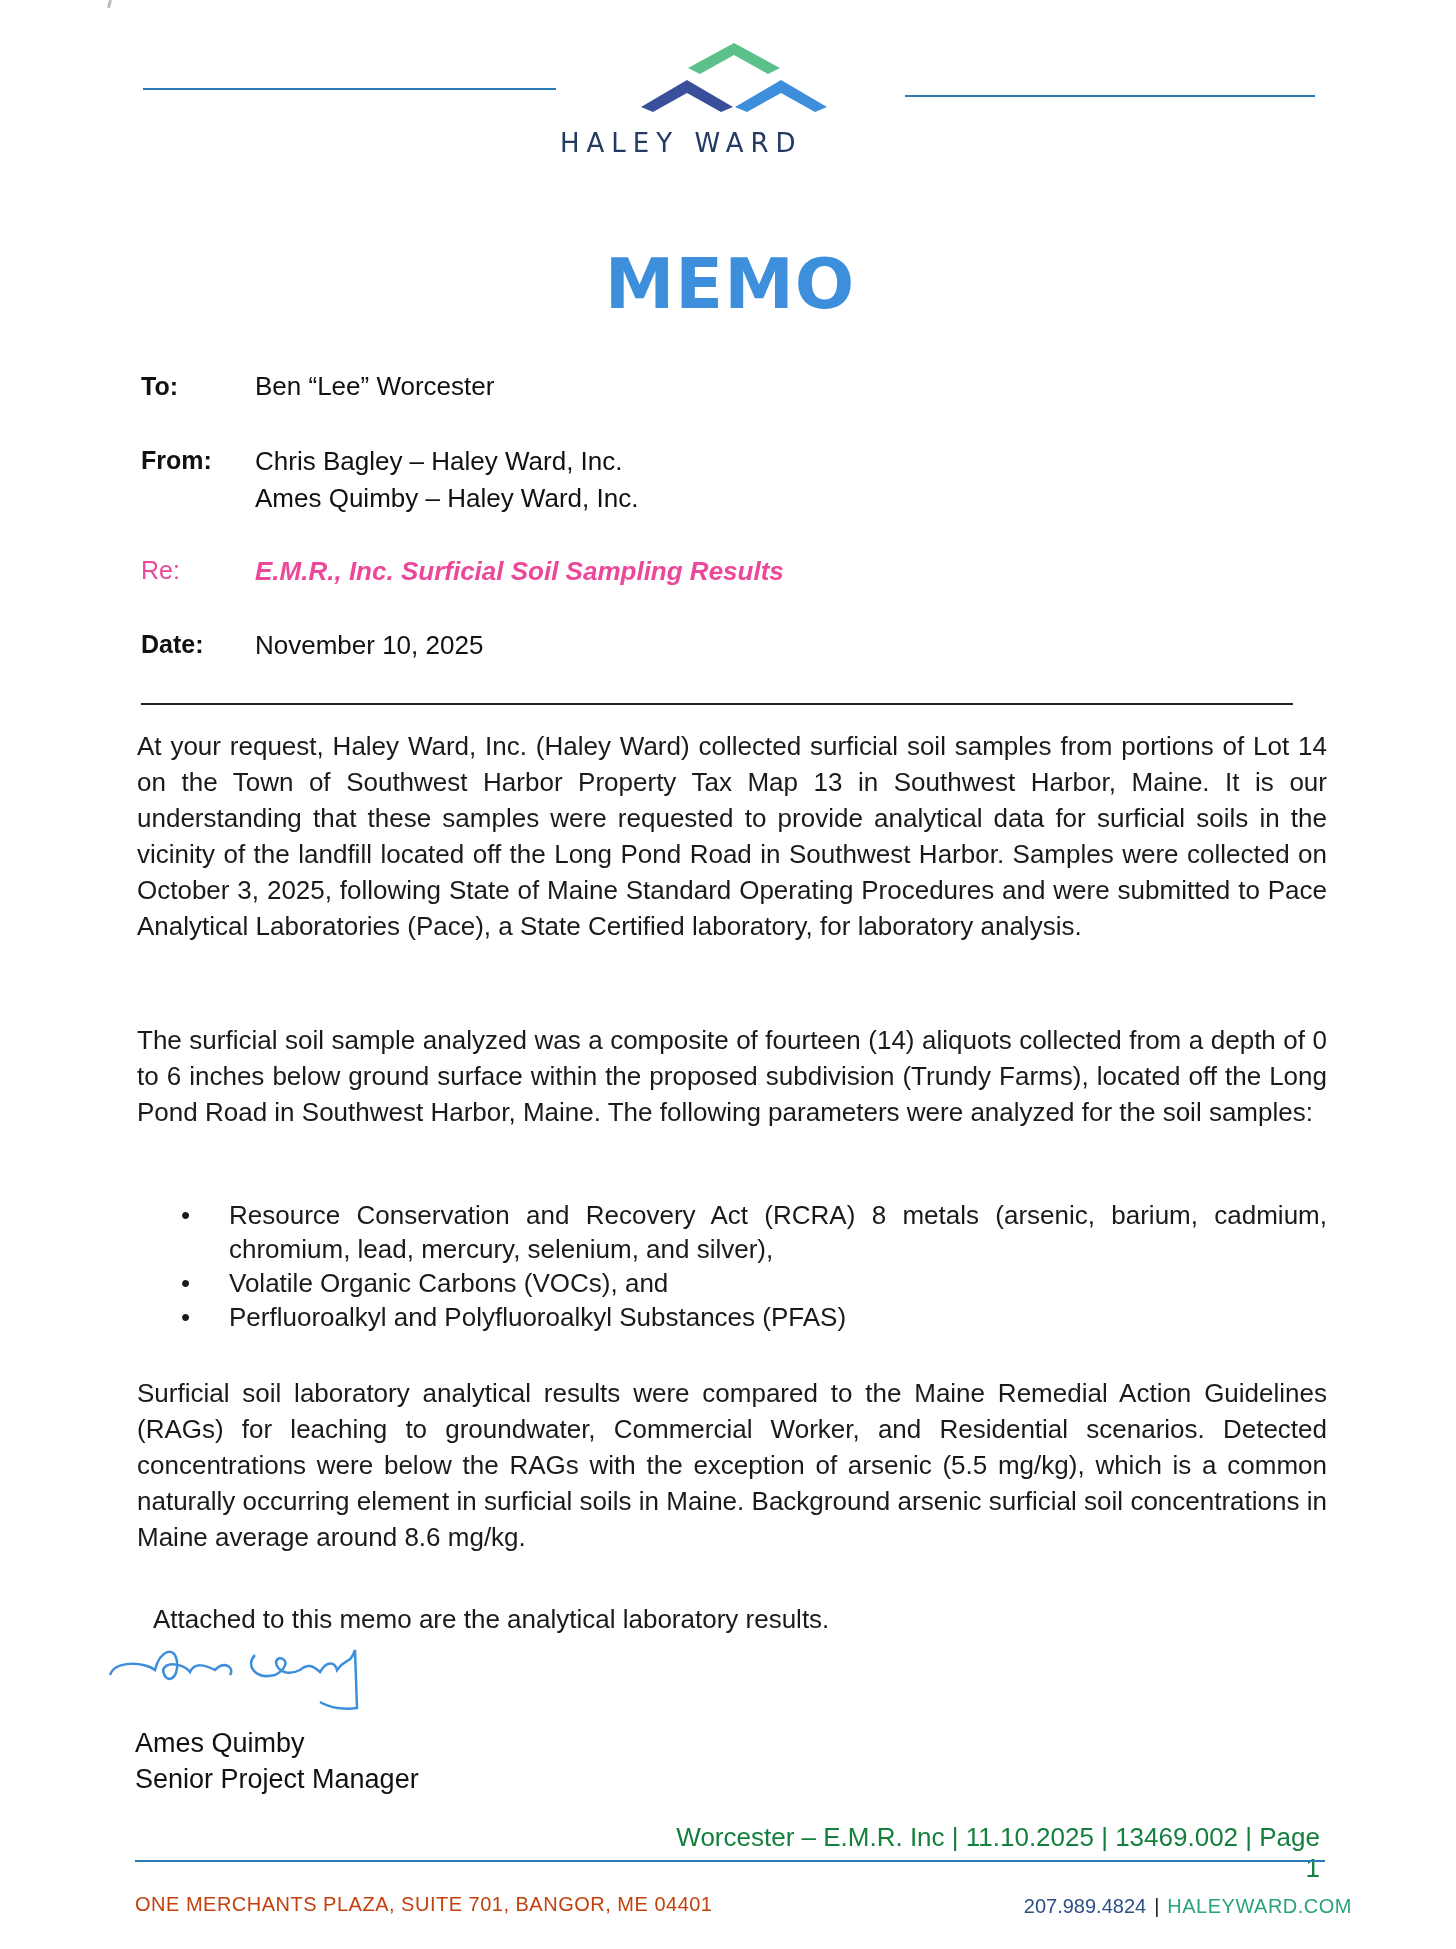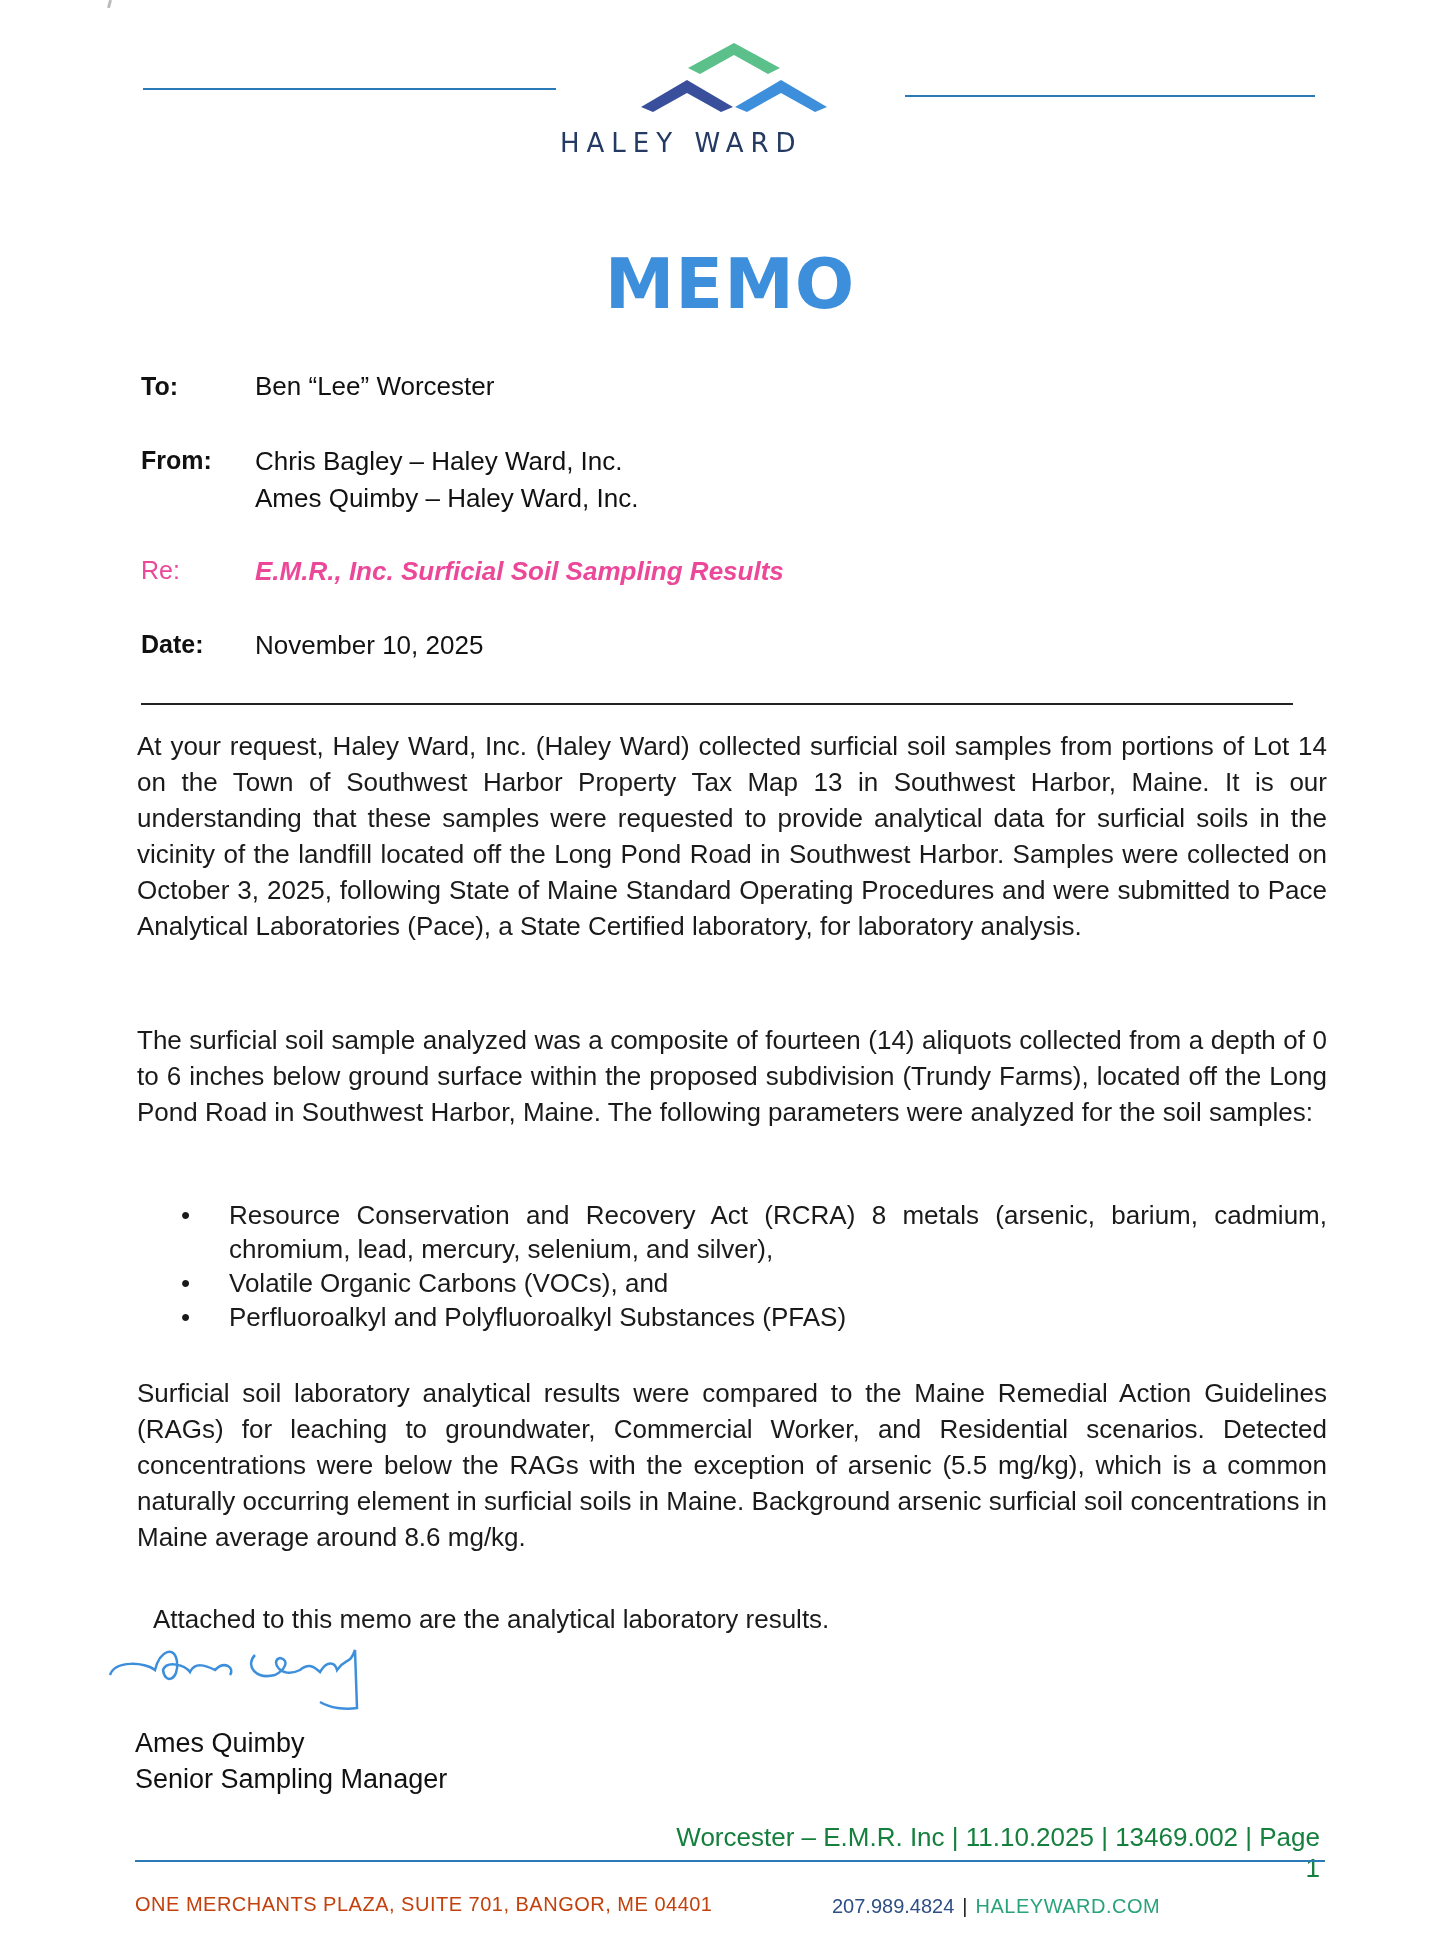--- a/index.html
+++ b/index.html
@@ -32,21 +32,21 @@
 
   
   #signature { position: absolute; left: 105px; top: 1640px; width: 330px; height: 90px; }
   .sig-text { position: absolute; left: 135px; font-size: 27px; color: #111; }
 
   
   #footer-ref { position: absolute; left: 660px; width: 660px; top: 1822px; text-align: right;
                 font-size: 26px; color: #15803d; }
   .fline { position: absolute; left: 135px; width: 1190px; top: 1860px; height: 2px; background: #2a7ab8; }
   #footer-address { position: absolute; left: 135px; top: 1893px; font-size: 20px; color: #c2410c; letter-spacing: 0.5px; }
-  #footer-contact { position: absolute; left: 832px; width: 440px; top: 1895px; text-align: left; font-size: 20px; }
+  #footer-contact { position: absolute; left: 912px; width: 440px; top: 1895px; text-align: right; font-size: 20px; }
   #footer-phone { color: #2d4f86; }
   #footer-sep { color: #222; margin: 0 8px; }
   #footer-web { color: #2aa37a; letter-spacing: 0.5px; }
   #corner-mark { position: absolute; left: 108px; top: 0; width: 3px; height: 8px; background: #bbb; transform: rotate(15deg); }
 </style>
 </head>
 <body>
 
 <div id="corner-mark"></div>
 
@@ -95,20 +95,20 @@
 </ul>
 
 <p class="para" style="top:1375px; margin:0;">Surficial soil laboratory analytical results were compared to the Maine Remedial Action Guidelines (RAGs) for leaching to groundwater, Commercial Worker, and Residential scenarios. Detected concentrations were below the RAGs with the exception of arsenic (5.5 mg/kg), which is a common naturally occurring element in surficial soils in Maine. Background arsenic surficial soil concentrations in Maine average around 8.6 mg/kg.</p>
 <p class="para" style="top:1585px; margin:16px;">Attached to this memo are the analytical laboratory results.</p>
 
 <svg id="signature" viewBox="0 0 330 90">
   <path d="M5,35 C10,20 40,22 50,30 C55,10 70,5 72,22 C74,40 60,45 58,30 C62,20 80,25 85,32 C90,22 100,25 110,30 C120,20 130,28 125,35" fill="none" stroke="#3d8fdc" stroke-width="2.5"></path>
   <path d="M150,15 C140,25 150,40 170,35 C180,30 185,20 175,18 C165,20 175,40 195,30 C205,22 210,28 215,32 C222,20 230,22 232,30 C240,18 245,25 250,10 L252,68 C240,70 225,68 215,62" fill="none" stroke="#3d8fdc" stroke-width="2.5"></path>
 </svg>
 <div class="sig-text" style="top:1728px;">Ames Quimby</div>
-<div class="sig-text" style="top:1764px;">Senior Sampling Manager</div>
+<div class="sig-text" style="top:1764px;">Senior Project Manager</div>
 
 <div id="footer-ref">Worcester – E.M.R. Inc  |  11.10.2025  |  13469.002  |  Page 1</div>
 <div class="fline"></div>
 <div id="footer-address">ONE MERCHANTS PLAZA, SUITE 701, BANGOR, ME 04401</div>
 <div id="footer-contact">
   <span id="footer-phone">207.989.4824</span><span id="footer-sep">|</span><span id="footer-web">HALEYWARD.COM</span>
 </div>
 
 </body></html>

